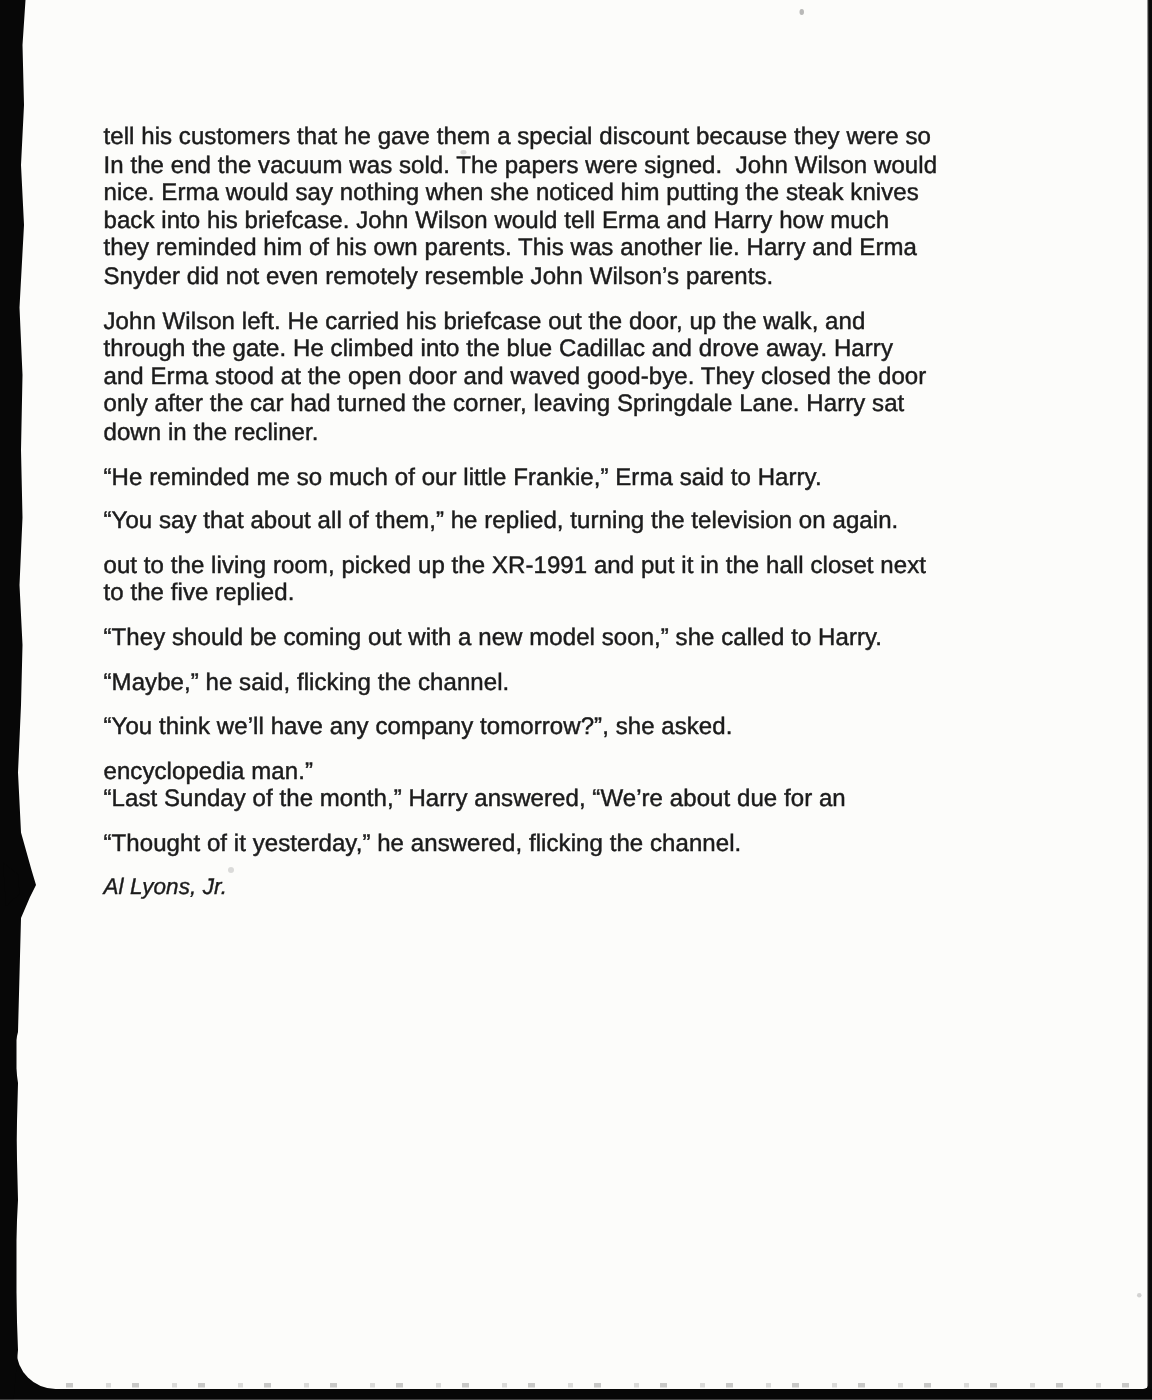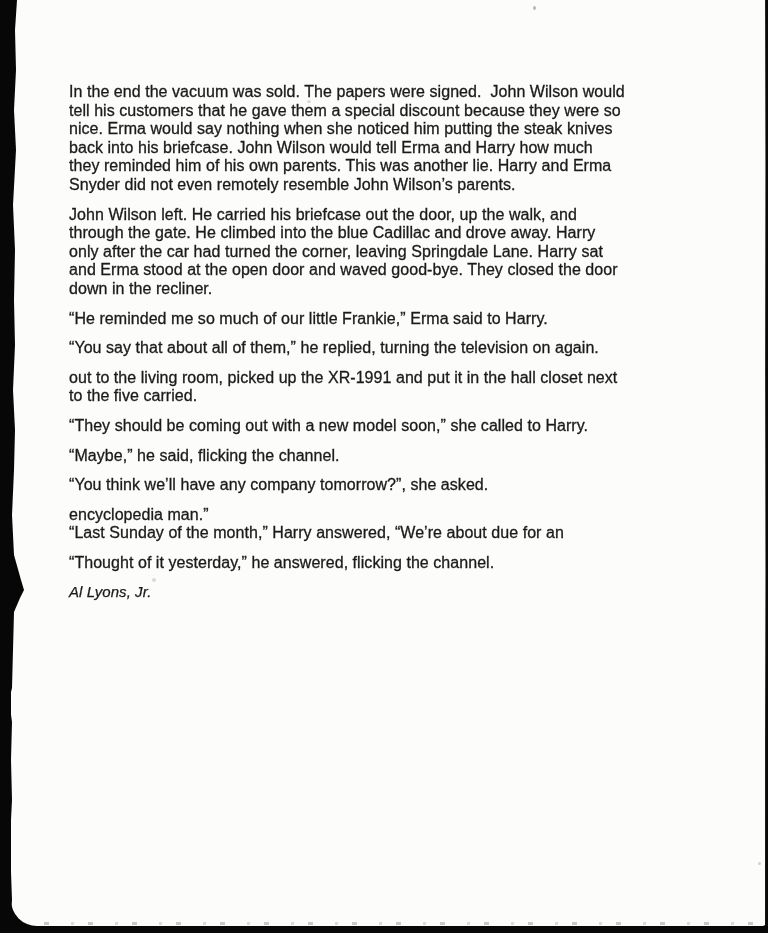--- a/index.html
+++ b/index.html
@@ -94,43 +94,43 @@
   <div class="paper">
     <div class="speck s1"></div>
     <div class="speck s2"></div>
     <div class="speck s3"></div>
     <div class="speck s4"></div>
   </div>
 
   <div class="text-column">
     <div id="story-paragraphs">
         <div class="para">
+          <div class="line">tell his customers that he gave them a special discount because they were so</div>
           <div class="line">In the end the vacuum was sold. The papers were signed.  John Wilson would</div>
-          <div class="line">tell his customers that he gave them a special discount because they were so</div>
           <div class="line">nice. Erma would say nothing when she noticed him putting the steak knives</div>
           <div class="line">back into his briefcase. John Wilson would tell Erma and Harry how much</div>
           <div class="line">they reminded him of his own parents. This was another lie. Harry and Erma</div>
           <div class="line">Snyder did not even remotely resemble John Wilson’s parents.</div>
         </div>
         <div class="para">
           <div class="line">John Wilson left. He carried his briefcase out the door, up the walk, and</div>
           <div class="line">through the gate. He climbed into the blue Cadillac and drove away. Harry</div>
+          <div class="line">and Erma stood at the open door and waved good-bye. They closed the door</div>
           <div class="line">only after the car had turned the corner, leaving Springdale Lane. Harry sat</div>
-          <div class="line">and Erma stood at the open door and waved good-bye. They closed the door</div>
           <div class="line">down in the recliner.</div>
         </div>
         <div class="para">
           <div class="line">“He reminded me so much of our little Frankie,” Erma said to Harry.</div>
         </div>
         <div class="para">
           <div class="line">“You say that about all of them,” he replied, turning the television on again.</div>
         </div>
         <div class="para">
           <div class="line">out to the living room, picked up the XR-1991 and put it in the hall closet next</div>
-          <div class="line">to the five carried.</div>
+          <div class="line">to the five replied.</div>
         </div>
         <div class="para">
           <div class="line">“They should be coming out with a new model soon,” she called to Harry.</div>
         </div>
         <div class="para">
           <div class="line">“Maybe,” he said, flicking the channel.</div>
         </div>
         <div class="para">
           <div class="line">“You think we’ll have any company tomorrow?”, she asked.</div>
         </div>

